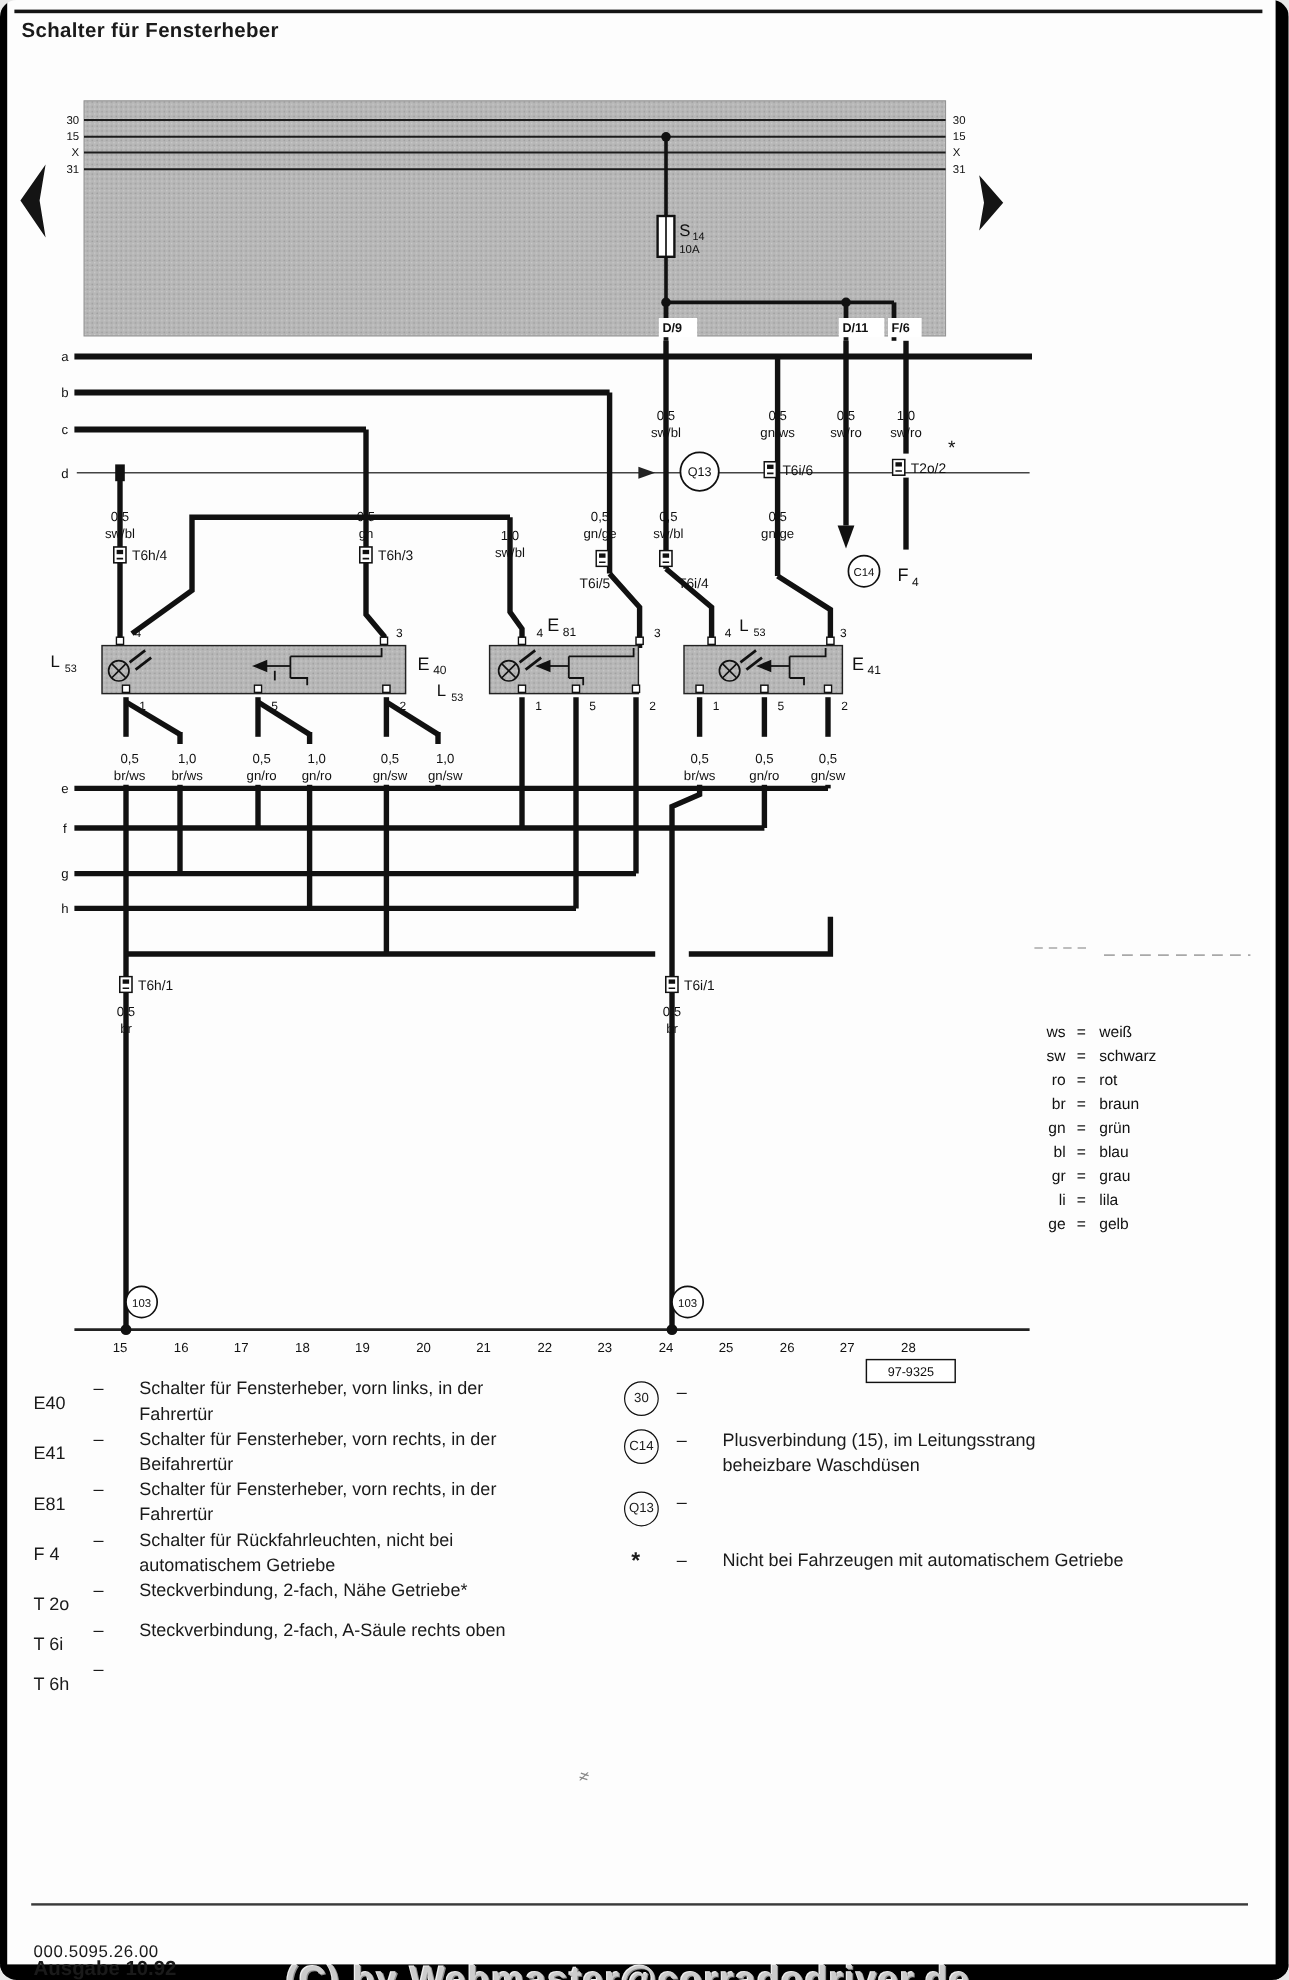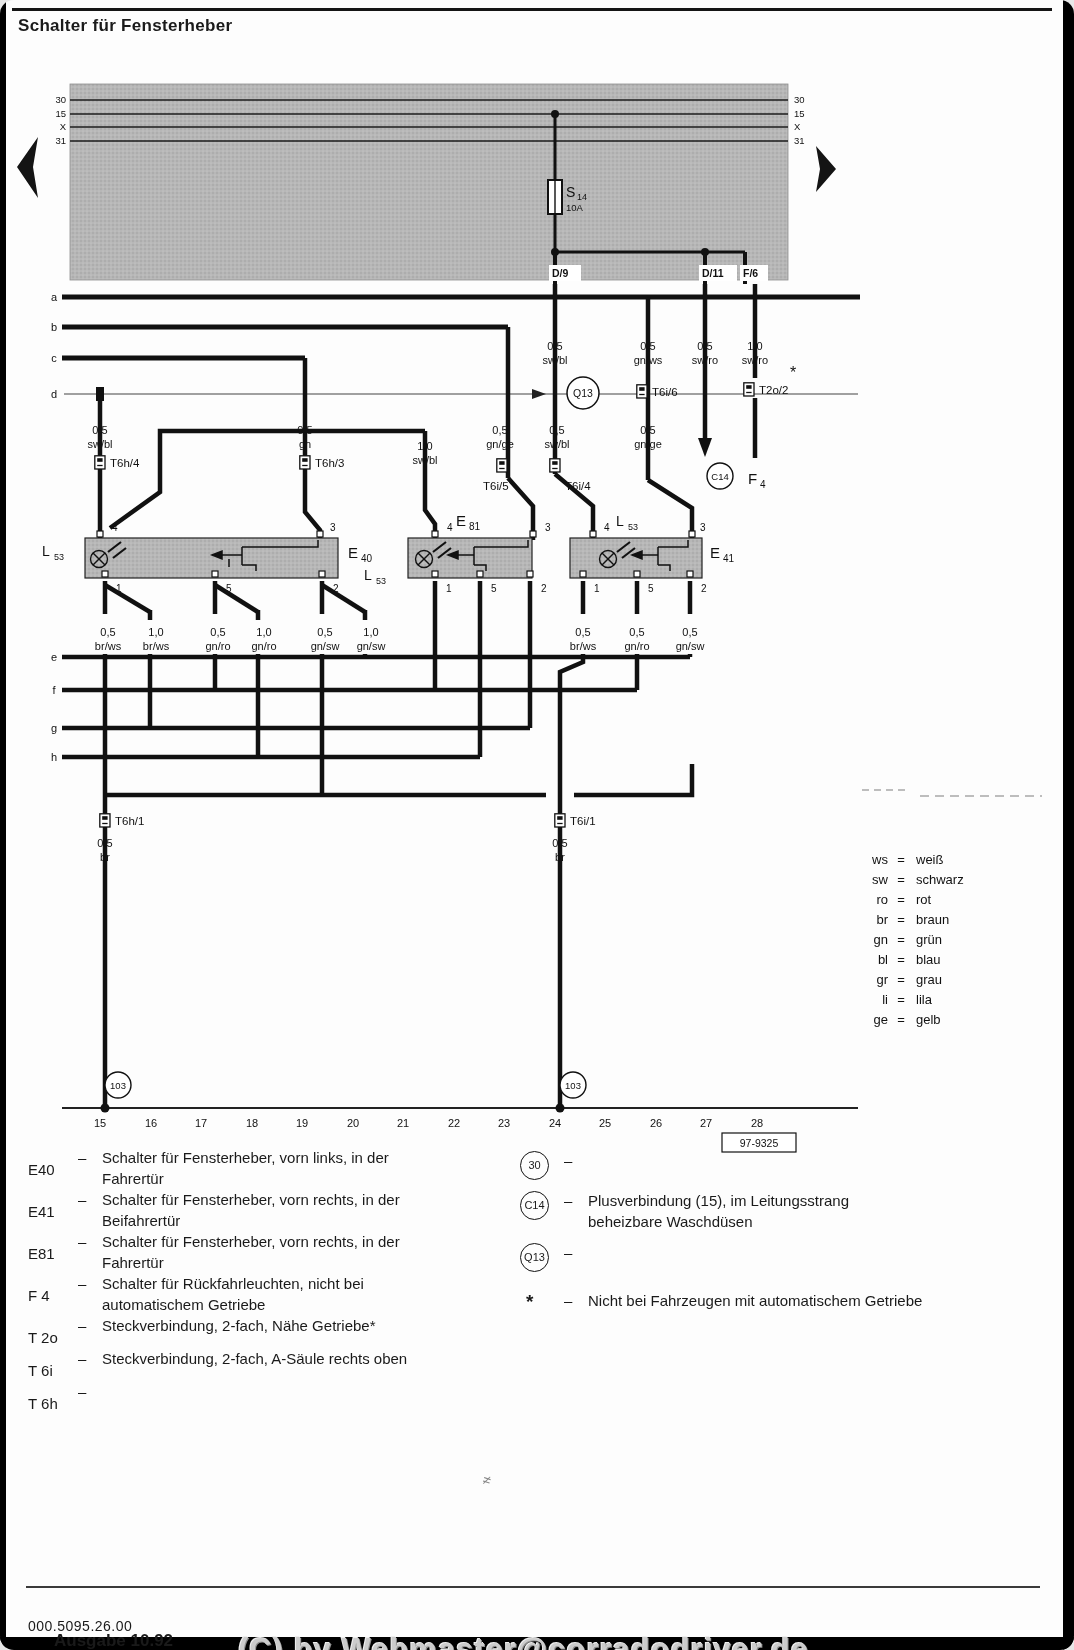--- a/index.html
+++ b/index.html
@@ -11,29 +11,29 @@
   .edge-bottom{left:0;bottom:0;width:1074px;height:13px;}
   .edge-top{left:12px;top:8px;width:1040px;height:3px;background:#151515;}
   .title{position:absolute;left:18px;top:16px;font-size:17px;font-weight:bold;letter-spacing:.3px;}
   svg{position:absolute;left:0;top:0;}
   svg text{font-family:"Liberation Sans", sans-serif;fill:#111;}
   .legend-left{position:absolute;left:28px;top:1147px;width:460px;font-size:15px;line-height:21px;}
   .legend-right{position:absolute;left:520px;top:1150px;width:500px;font-size:15px;line-height:21px;}
   .lrow{display:flex;align-items:flex-start;}
   .term{flex:none;width:50px;margin-top:12px;}
   .dash{flex:none;width:24px;text-align:left;}
-  .ltext span{display:block;}
+  .ltext span{display:block;margin-left:14px;}
   .rrow{display:flex;align-items:flex-start;margin-bottom:10px;}
   .symbox{flex:none;width:44px;padding-top:1px;}
   .sym-circle{display:inline-block;width:27px;height:27px;border:1.6px solid #111;border-radius:50%;
               text-align:center;font-size:11px;line-height:27px;}
   .sym-star{display:inline-block;font-size:19px;font-weight:bold;padding-left:6px;}
   .star-row{margin-top:18px;}
   .footer-rule{position:absolute;left:26px;top:1586px;width:1014px;height:2px;background:#3a3a3a;}
-  .footer-edition{position:absolute;left:28px;top:1631px;font-size:17px;font-weight:bold;margin-left:26px;}
+  .footer-edition{position:absolute;left:28px;top:1631px;font-size:17px;font-weight:bold;}
   .footer-number{position:absolute;left:28px;top:1618px;font-size:14px;letter-spacing:.5px;}
   .watermark{position:absolute;left:238px;top:1632px;font-size:31px;font-weight:bold;color:#cccccc;
              text-shadow:1px 1px 0 #8f8f8f,-1px -1px 0 #efefef;letter-spacing:1px;white-space:nowrap;}
   .stray{position:absolute;left:483px;top:1472px;color:#888;font-size:14px;transform:rotate(18deg);}
 </style>
 </head>
 <body>
 
 <div class="page">
   <div class="edge edge-left"></div>

